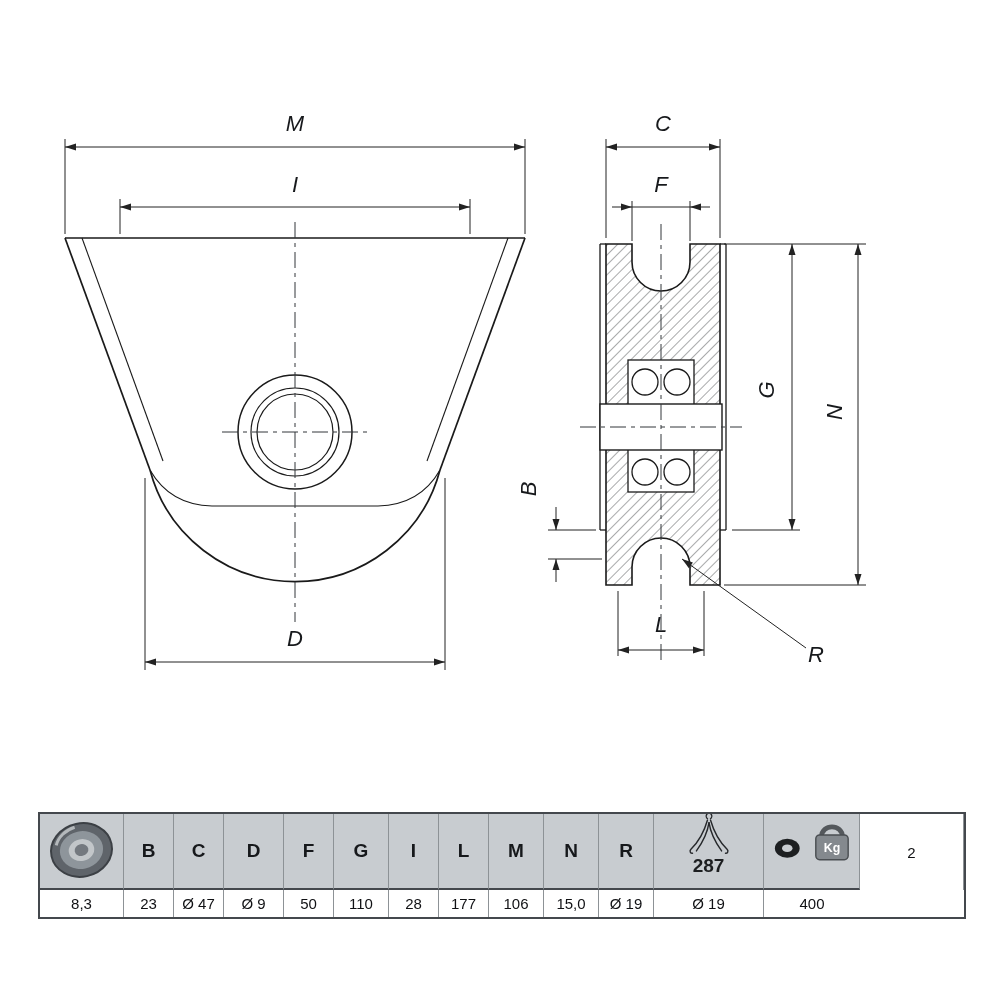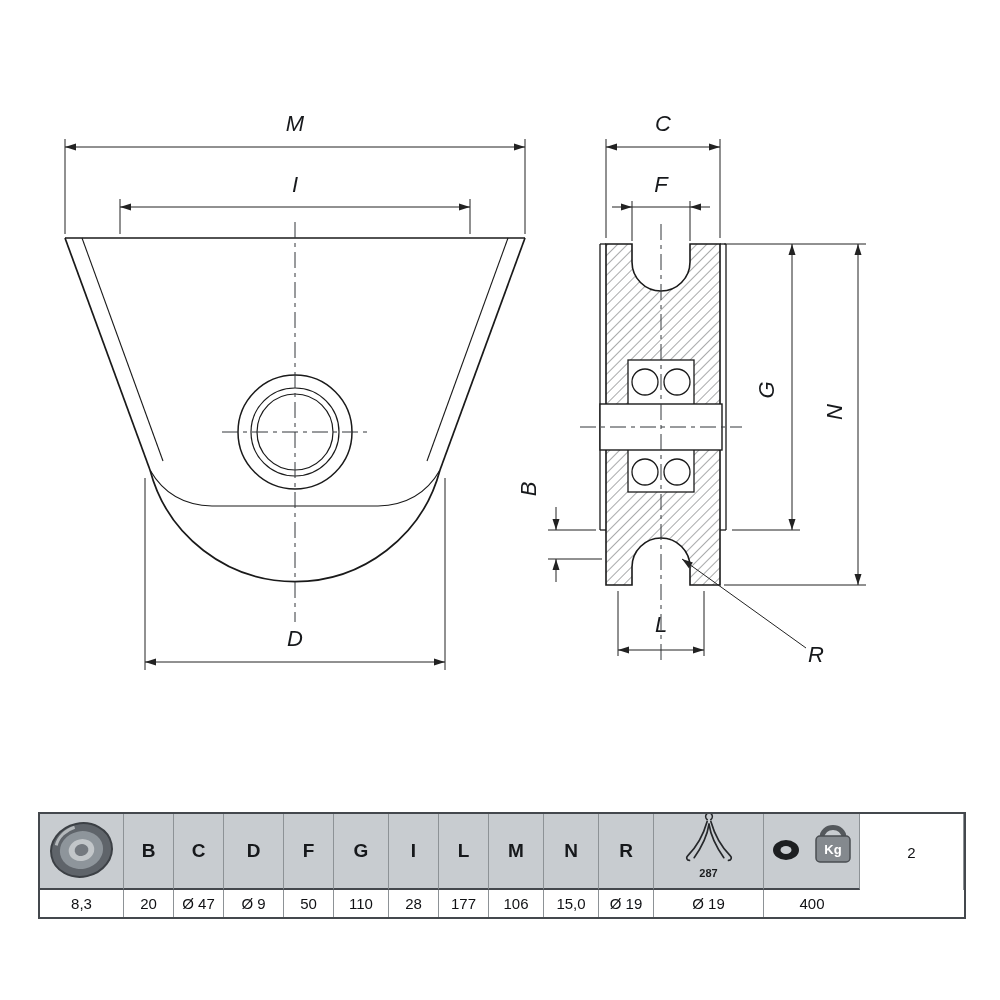--- a/index.html
+++ b/index.html
@@ -6,23 +6,23 @@
   body{width:1000px;height:1000px;background:#ffffff;position:relative;
        font-family:"Liberation Sans",sans-serif;}
   .drawing{position:absolute;top:0;left:0}
   .dim{font-family:"Liberation Sans",sans-serif;font-style:italic;font-size:22px;fill:#17191c}
   .spec-table{position:absolute;left:38px;top:812px;display:grid;
       grid-template-columns:84px 50px 50px 60px 50px 55px 50px 50px 55px 55px 55px 110px 96px 104px;
       grid-template-rows:76px 27px;border:2px solid #44484d;background:#fff}
   .th{background:#c8ccd0;border-right:1px solid #8d9296;border-bottom:2px solid #44484d;
       display:flex;align-items:center;justify-content:center;
       font-weight:bold;font-size:19px;color:#16181b;overflow:hidden}
-  .th-icon{flex-direction:column;justify-content:flex-start;padding-bottom:7px}
+  .th-icon{flex-direction:column;justify-content:flex-start;padding-bottom:15px}
   .th-img{padding:0}
-  .cap{font-size:11px;font-weight:600;color:#1c1e20;line-height:15px}
+  .cap{font-size:19px;font-weight:600;color:#1c1e20;line-height:15px}
   .td{border-right:1px solid #8d9296;display:flex;align-items:center;justify-content:center;
       font-size:15px;color:#101114;background:#fff}
   .th:nth-child(14){border-right:none}
   .td:last-child{border-right:none}
 </style>
 </head>
 <body>
 
 <svg class="drawing" width="1000" height="800" viewBox="0 0 1000 800">
   <defs>
@@ -208,21 +208,21 @@
       <ellipse cx="26" cy="36" rx="13" ry="10" fill="#1d1f21"></ellipse>
       <ellipse cx="26" cy="36" rx="5.5" ry="4" fill="#c8ccd0"></ellipse>
       <path d="M 62 24 C 62 10 84 10 84 24" stroke="#54585c" stroke-width="5" fill="none"></path>
       <rect x="56" y="22" width="34" height="26" rx="4" fill="#84898e" stroke="#4a4e52" stroke-width="1.5"></rect>
       <text x="73" y="40" text-anchor="middle" font-size="13" font-weight="bold" fill="#ffffff">Kg</text>
     </svg>
   </div>
 
   <div class="td">2</div>
   <div class="td">8,3</div>
-  <div class="td">20</div>
+  <div class="td">23</div>
   <div class="td">Ø 47</div>
   <div class="td">Ø 9</div>
   <div class="td">50</div>
   <div class="td">110</div>
   <div class="td">28</div>
   <div class="td">177</div>
   <div class="td">106</div>
   <div class="td">15,0</div>
   <div class="td">Ø 19</div>
   <div class="td">Ø 19</div>

